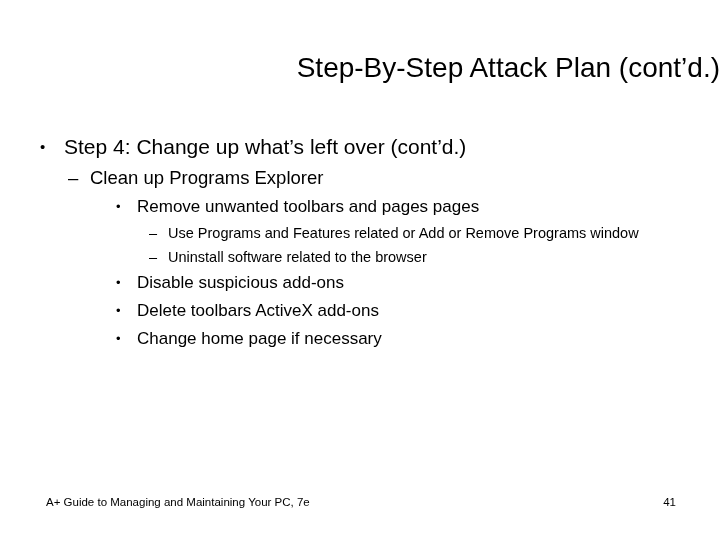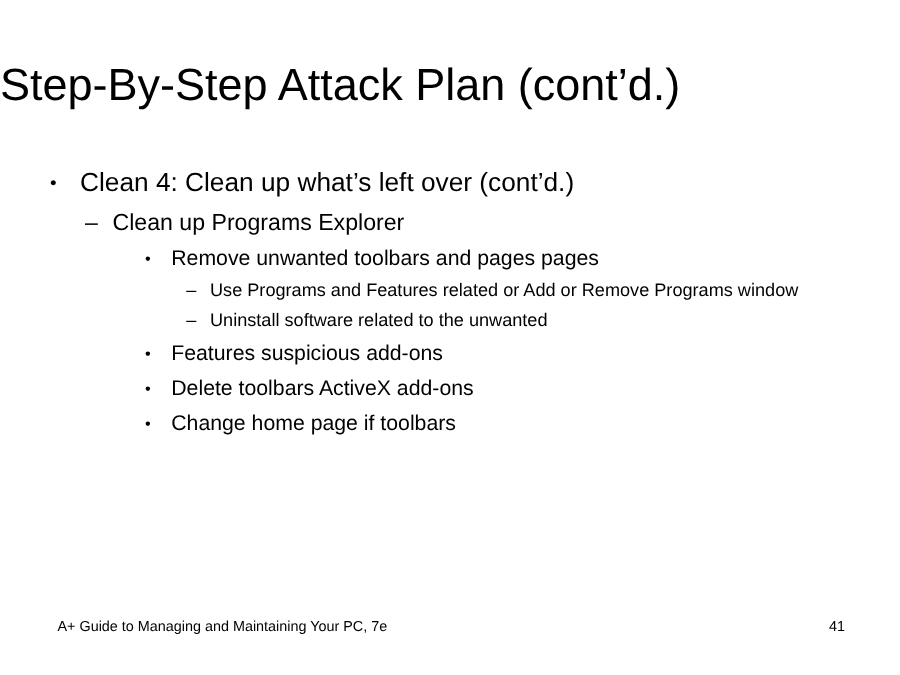--- a/index.html
+++ b/index.html
@@ -20,22 +20,22 @@
     height: 540px;
     background: #ffffff;
   }
 
   
   .slide-title {
     position: absolute;
     left: 0;
     top: 52px;
     width: 720px;
-    text-align: left;
-    font-size: 36px;
+    text-align: right;
+    font-size: 28px;
     line-height: 32px;
     letter-spacing: 0px;
     color: #000000;
     white-space: nowrap;
   }
 
   
   .body-area {
     position: absolute;
     left: 0;
@@ -125,56 +125,56 @@
 <body>
 
 <div class="slide">
 
   <div class="slide-title">Step-By-Step Attack Plan (cont’d.)</div>
 
   <div class="body-area">
 
     <div class="bullet-row lvl1">
       <span class="bullet-mark">•</span>
-      <span class="bullet-text">Clean 4: Clean up what’s left over (cont’d.)</span>
+      <span class="bullet-text">Step 4: Change up what’s left over (cont’d.)</span>
     </div>
 
     <div class="bullet-row lvl2">
       <span class="bullet-mark">–</span>
       <span class="bullet-text">Clean up Programs Explorer</span>
     </div>
 
     <div class="bullet-row lvl3">
       <span class="bullet-mark">•</span>
       <span class="bullet-text">Remove unwanted toolbars and pages pages</span>
     </div>
 
     <div class="bullet-row lvl4">
       <span class="bullet-mark">–</span>
       <span class="bullet-text">Use Programs and Features related or Add or Remove Programs window</span>
     </div>
 
     <div class="bullet-row lvl4">
       <span class="bullet-mark">–</span>
-      <span class="bullet-text">Uninstall software related to the unwanted</span>
+      <span class="bullet-text">Uninstall software related to the browser</span>
     </div>
 
     <div class="bullet-row lvl3">
       <span class="bullet-mark">•</span>
-      <span class="bullet-text">Features suspicious add-ons</span>
+      <span class="bullet-text">Disable suspicious add-ons</span>
     </div>
 
     <div class="bullet-row lvl3">
       <span class="bullet-mark">•</span>
       <span class="bullet-text">Delete toolbars ActiveX add-ons</span>
     </div>
 
     <div class="bullet-row lvl3">
       <span class="bullet-mark">•</span>
-      <span class="bullet-text">Change home page if toolbars</span>
+      <span class="bullet-text">Change home page if necessary</span>
     </div>
 
   </div>
 
   <div class="footer">
     <div class="footer-note">A+ Guide to Managing and Maintaining Your PC, 7e</div>
     <div class="footer-pageno">41</div>
   </div>
 
 </div>

